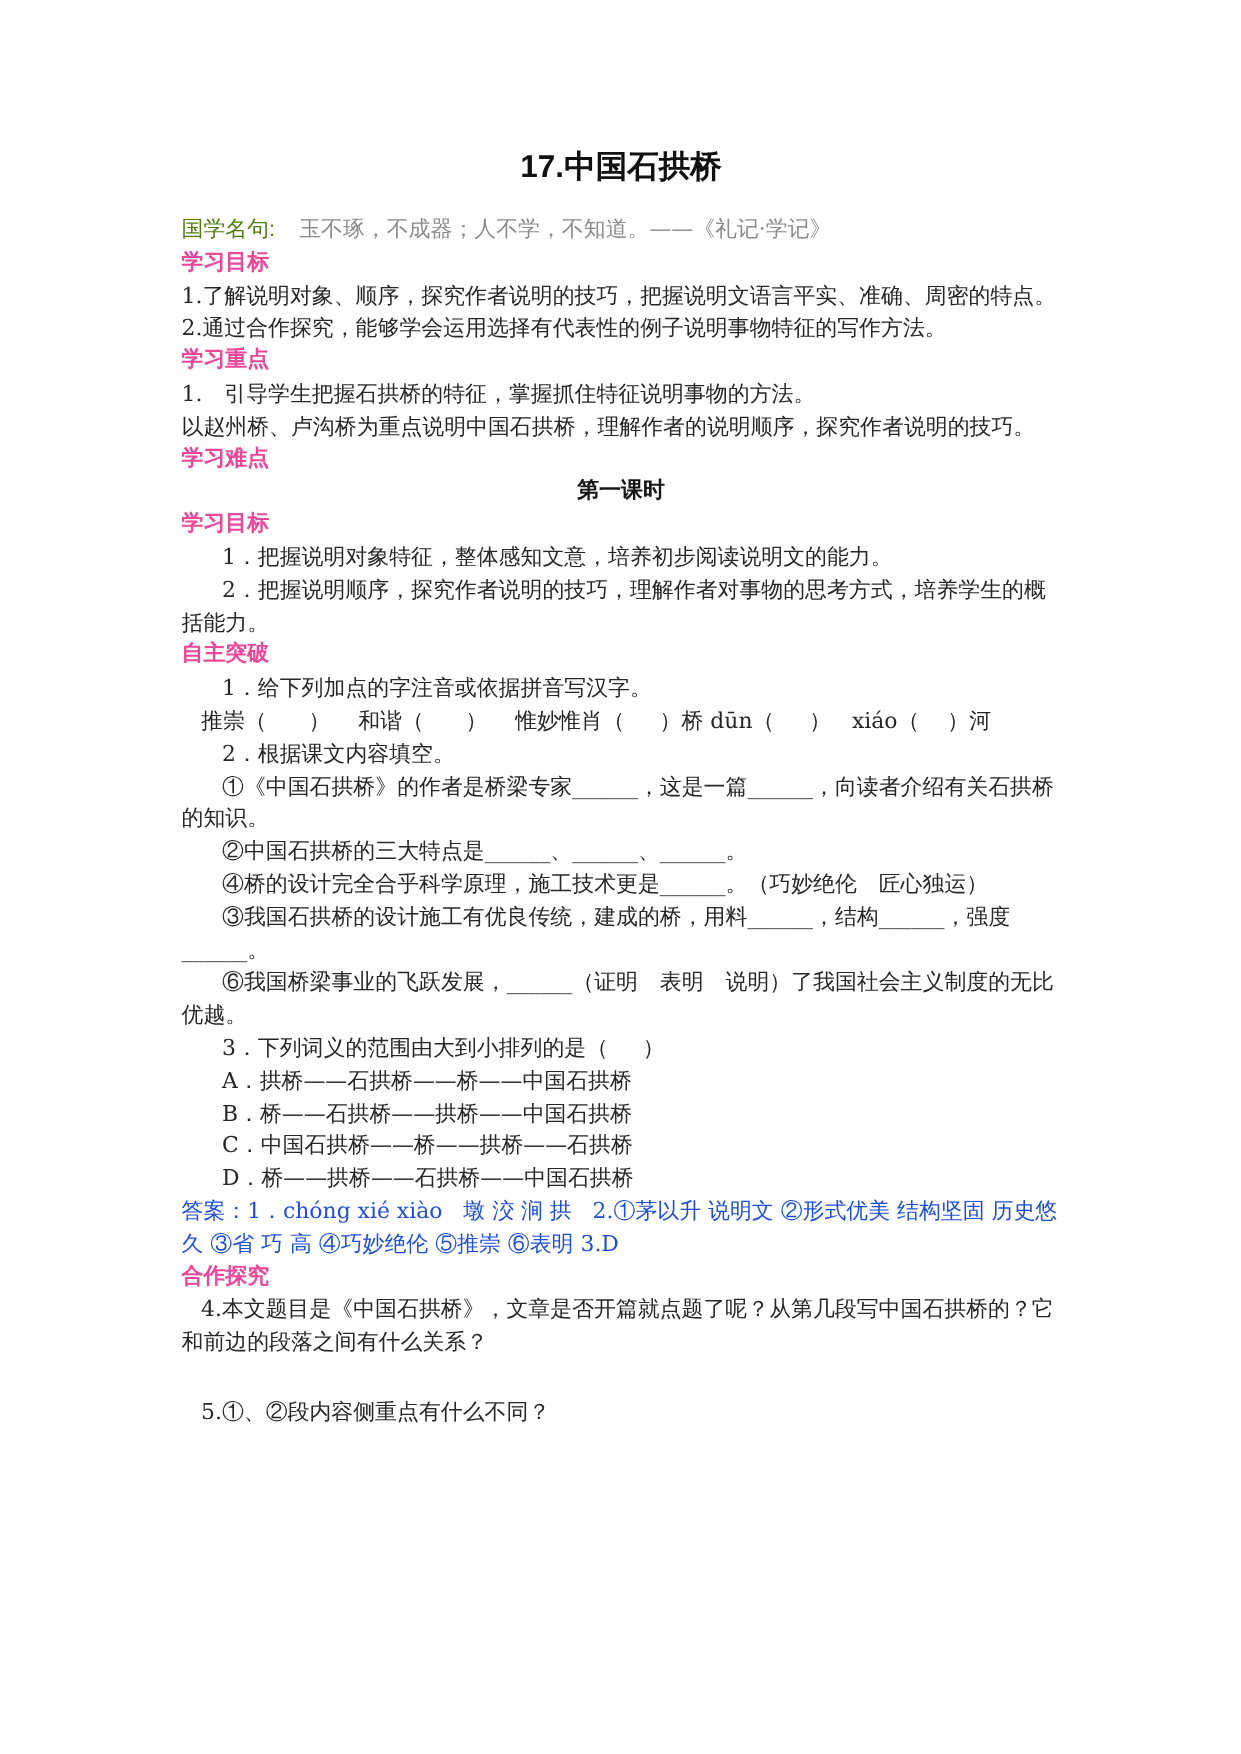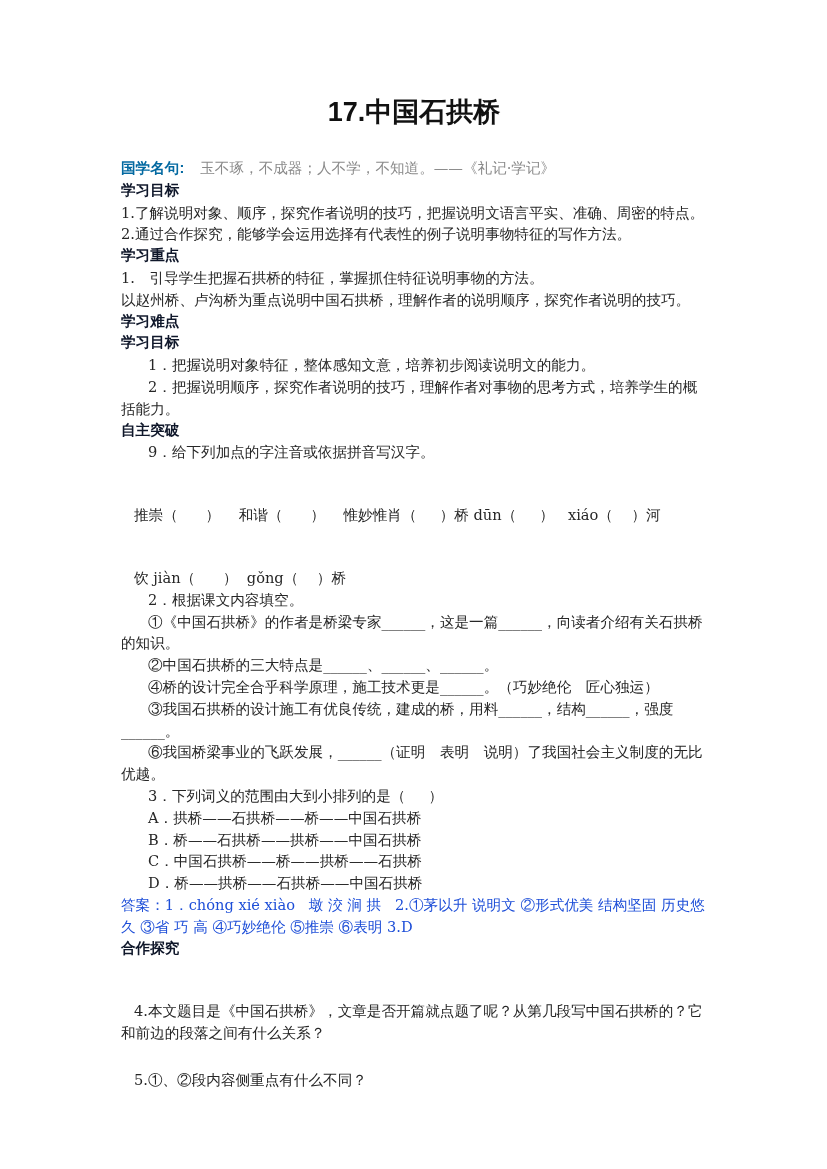--- a/index.html
+++ b/index.html
@@ -14,61 +14,61 @@
     width:586px;
   }
   .blk{
     white-space:pre-wrap;
     font-size:14.6px;
     line-height:21.8px;
     color:#262626;
   }
   .title{
     font-family:"Liberation Sans","DejaVu Sans",sans-serif;
-    font-size:27px;font-weight:700;line-height:30px;
-    text-align:center;color:#111111;margin-bottom:30px;
+    font-size:21px;font-weight:700;line-height:30px;
+    text-align:center;color:#111111;margin-bottom:15px;
     white-space:normal;
   }
   .heading{
     font-family:"Liberation Sans","DejaVu Sans",sans-serif;
-    font-weight:700;color:#0f172a;
+    font-weight:700;color:#ec4899;
   }
   .center{
     font-family:"Liberation Sans","DejaVu Sans",sans-serif;
     font-weight:700;color:#161616;text-align:center;
   }
   .quote-label{
     font-family:"Liberation Sans","DejaVu Sans",sans-serif;
-    font-weight:700;color:#0369a1;
+    font-weight:400;color:#4d7c0f;
   }
   .quote-text{color:#8a8a8a;margin-left:16px;}
-  .ind1{text-indent:13px;margin-top:41px;}
+  .ind1{text-indent:13px;}
   .ind2{text-indent:27px;}
   .answer{color:#1d4ed8;}
 </style>
 </head>
 <body>
 
 <div class="page">
     <div class="blk title">17.中国石拱桥</div>
     <div class="blk quote"><span class="quote-label">国学名句:</span><span class="quote-text">玉不琢，不成器；人不学，不知道。——《礼记·学记》</span></div>
     <div class="blk heading">学习目标</div>
     <div class="blk para">1.了解说明对象、顺序，探究作者说明的技巧，把握说明文语言平实、准确、周密的特点。</div>
     <div class="blk para">2.通过合作探究，能够学会运用选择有代表性的例子说明事物特征的写作方法。</div>
     <div class="blk heading">学习重点</div>
     <div class="blk para">1.　引导学生把握石拱桥的特征，掌握抓住特征说明事物的方法。</div>
     <div class="blk para">以赵州桥、卢沟桥为重点说明中国石拱桥，理解作者的说明顺序，探究作者说明的技巧。</div>
     <div class="blk heading">学习难点</div>
+    <div class="blk center">第一课时</div>
     <div class="blk heading">学习目标</div>
     <div class="blk para ind2">1．把握说明对象特征，整体感知文意，培养初步阅读说明文的能力。</div>
     <div class="blk para ind2">2．把握说明顺序，探究作者说明的技巧，理解作者对事物的思考方式，培养学生的概括能力。</div>
     <div class="blk heading">自主突破</div>
-    <div class="blk para ind2">9．给下列加点的字注音或依据拼音写汉字。</div>
+    <div class="blk para ind2">1．给下列加点的字注音或依据拼音写汉字。</div>
     <div class="blk para ind1">推崇（      ）    和谐（      ）    惟妙惟肖（     ）桥 dūn（     ）   xiáo（    ）河</div>
-    <div class="blk para ind1">饮 jiàn（      ）  gǒng（    ）桥</div>
     <div class="blk para ind2">2．根据课文内容填空。</div>
     <div class="blk para ind2">①《中国石拱桥》的作者是桥梁专家______，这是一篇______，向读者介绍有关石拱桥的知识。</div>
     <div class="blk para ind2">②中国石拱桥的三大特点是______、______、______。</div>
     <div class="blk para ind2">④桥的设计完全合乎科学原理，施工技术更是______。（巧妙绝伦　匠心独运）</div>
     <div class="blk para ind2">③我国石拱桥的设计施工有优良传统，建成的桥，用料______，结构______，强度______。</div>
     <div class="blk para ind2">⑥我国桥梁事业的飞跃发展，______（证明　表明　说明）了我国社会主义制度的无比优越。</div>
     <div class="blk para ind2">3．下列词义的范围由大到小排列的是（     ）</div>
     <div class="blk para ind2">A．拱桥——石拱桥——桥——中国石拱桥</div>
     <div class="blk para ind2">B．桥——石拱桥——拱桥——中国石拱桥</div>
     <div class="blk para ind2">C．中国石拱桥——桥——拱桥——石拱桥</div>

